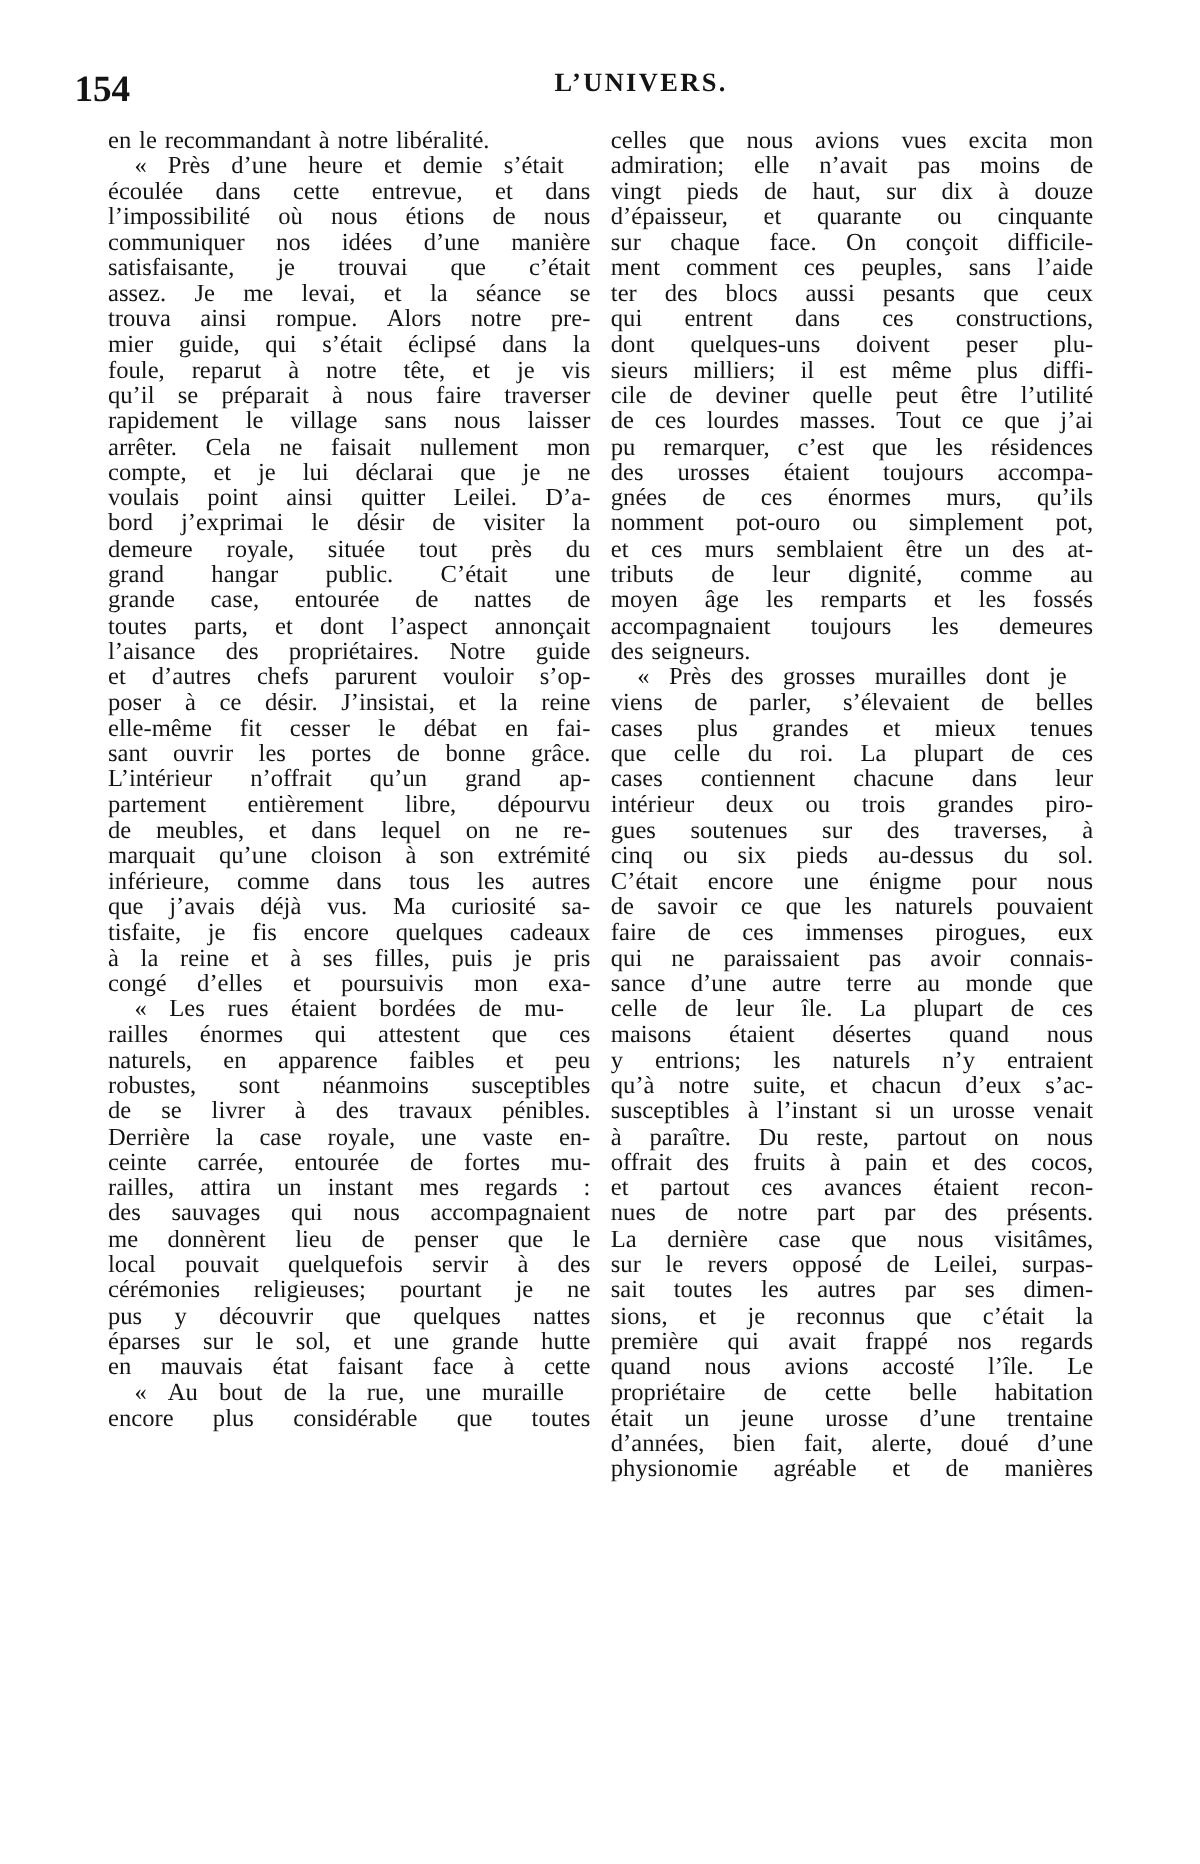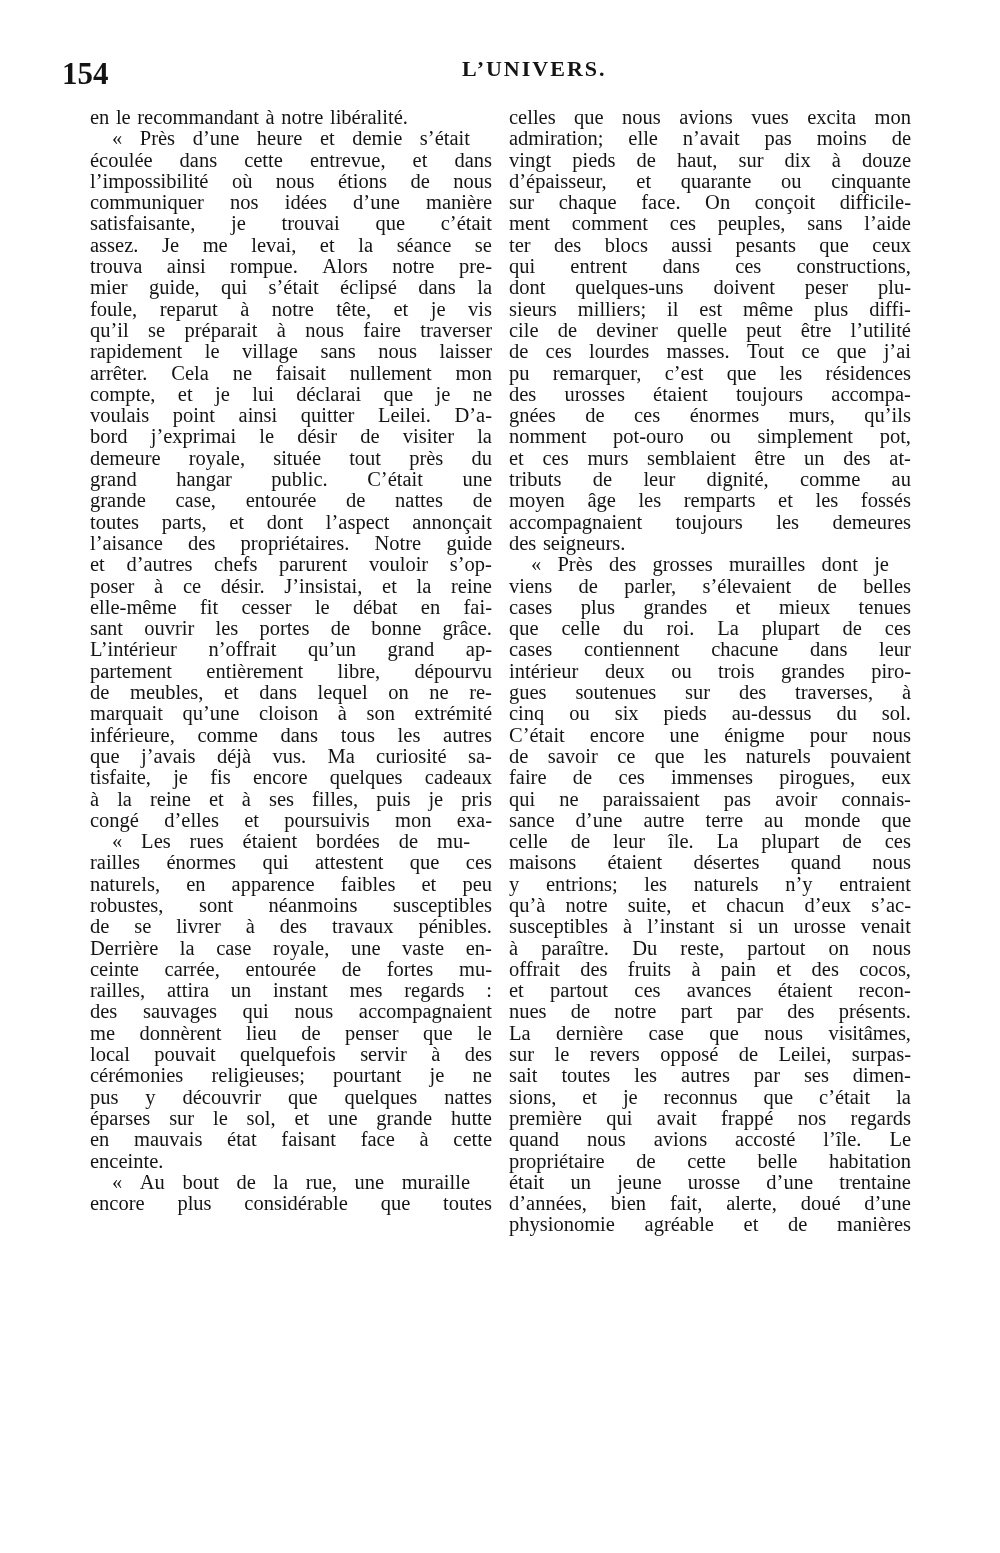--- a/index.html
+++ b/index.html
@@ -530,25 +530,20 @@
       <div class="line-inner">
         <span class="w">en</span>
         <span class="w">mauvais</span>
         <span class="w">état</span>
         <span class="w">faisant</span>
         <span class="w">face</span>
         <span class="w">à</span>
         <span class="w">cette</span>
       </div>
     </div>
-    <div class="line last">
-      <div class="line-inner">
-        <span class="w">enceinte.</span>
-      </div>
-    </div>
     <div class="line indent">
       <div class="line-inner">
         <span class="w">«</span>
         <span class="w">Au</span>
         <span class="w">bout</span>
         <span class="w">de</span>
         <span class="w">la</span>
         <span class="w">rue,</span>
         <span class="w">une</span>
         <span class="w">muraille</span>

